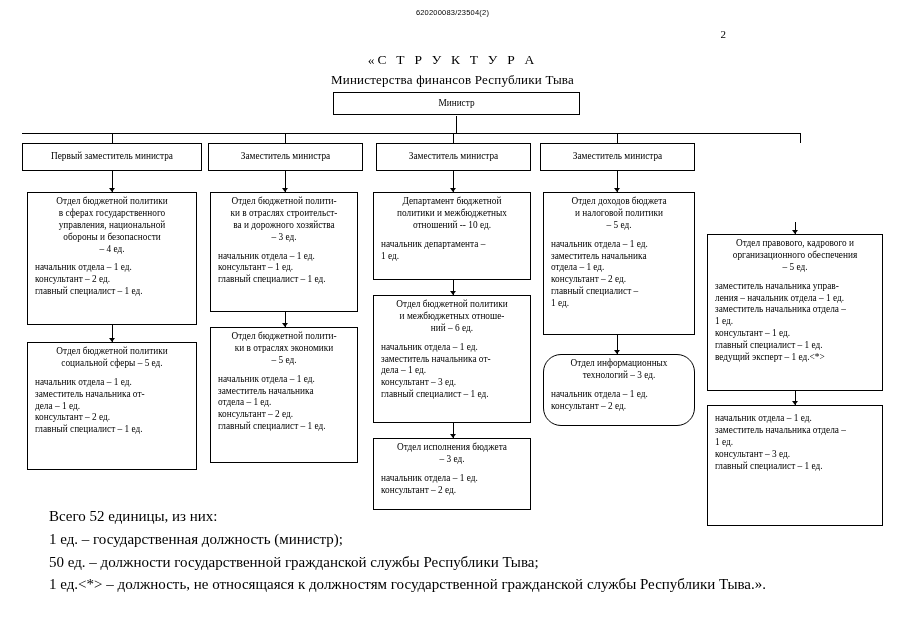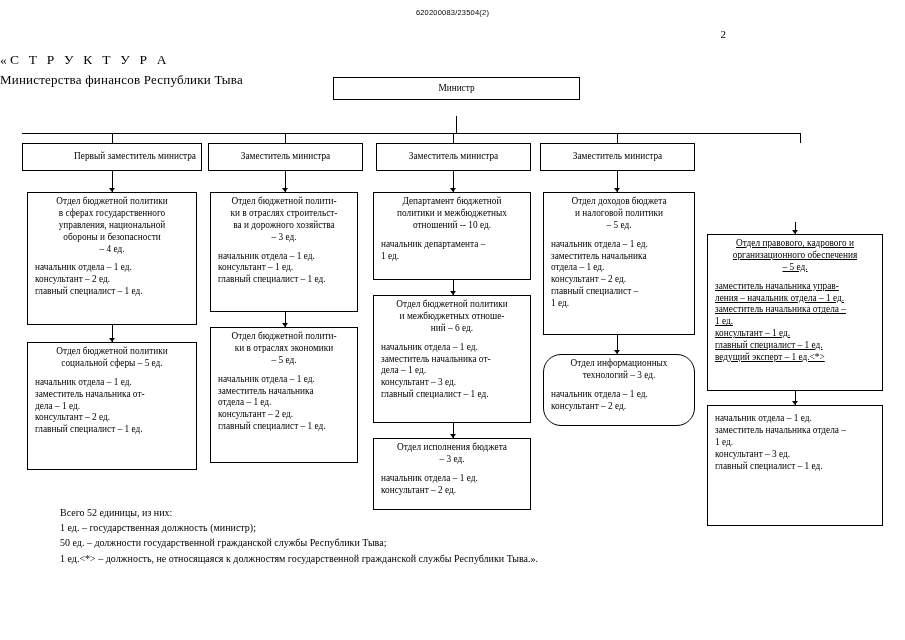--- a/index.html
+++ b/index.html
@@ -34,21 +34,21 @@
     position: absolute;
     top: 28px;
     right: 38px;
     font-size: 11px;
   }
   .title {
     position: absolute;
     top: 50px;
     left: 0;
     width: 905px;
-    text-align: left;
+    text-align: center;
     line-height: 1.5;
   }
   .title-1 {
     font-size: 13.5px;
     letter-spacing: 3.2px;
   }
   .title-2 {
     font-size: 13px;
     letter-spacing: 0.2px;
   }
@@ -96,55 +96,55 @@
     width: 0; height: 0;
     border-left: 3px solid transparent;
     border-right: 3px solid transparent;
     border-top: 4.5px solid #000;
     z-index: 2;
   }
 
   
   .notes {
     position: absolute;
-    left: 60px;
+    left: 49px;
     top: 505px;
-    font-size: 10px;
+    font-size: 15px;
     line-height: 1.52;
   }
   .notes div { white-space: pre; }
 </style>
 </head>
 <body>
 
 <div class="page">
 
   <div class="doc-code">620200083/23504(2)</div>
   <div class="page-num">2</div>
 
   <div class="title">
     <div class="title-1">«С Т Р У К Т У Р А</div>
     <div class="title-2">Министерства финансов Республики Тыва</div>
   </div>
 
-  <div class="box vcenter center-only" style="left:333px; top:77px; width:247px; height:23px;align-items:center;">
+  <div class="box vcenter center-only" style="left:333px; top:92px; width:247px; height:23px;align-items:center;">
     <div class="hd">Министр</div>
   </div>
 
   <div class="ln vl" style="left:456px; top:116px; height:17px;"></div>
 
   <div class="ln hl" style="left:22px; top:133px; width:779px;"></div>
 
   <div class="ln vl" style="left:112px; top:133px; height:10px;"></div>
   <div class="ln vl" style="left:285px; top:133px; height:10px;"></div>
   <div class="ln vl" style="left:453px; top:133px; height:10px;"></div>
   <div class="ln vl" style="left:617px; top:133px; height:10px;"></div>
   <div class="ln vl" style="left:800px; top:133px; height:10px;"></div>
 
-  <div class="box vcenter center-only" style="left:22px; top:143px; width:180px; height:28px;align-items:flex-end;">
+  <div class="box vcenter center-only" style="left:22px; top:143px; width:180px; height:28px;">
     <div class="hd">Первый заместитель министра</div>
   </div>
   <div class="ln vl" style="left:112px; top:171px; height:21px;"></div>
   <div class="arrow" style="left:109px; top:188px;"></div>
 
   <div class="box" style="left:27px; top:192px; width:170px; height:133px;">
     <div class="hd">Отдел бюджетной политики
 в сферах государственного
 управления, национальной
 обороны и безопасности
@@ -269,21 +269,21 @@
 технологий – 3 ед.</div>
     <div class="gap"></div>
     <div class="bd">начальник отдела – 1 ед.
 консультант – 2 ед.</div>
   </div>
 
 
   <div class="ln vl" style="left:795px; top:222px; height:12px;"></div>
   <div class="arrow" style="left:792px; top:230px;"></div>
 
-  <div class="box" style="left:707px; top:234px; width:176px; height:157px;text-decoration:underline;">
+  <div class="box" style="left:707px; top:234px; width:176px; height:157px;">
     <div class="hd">Отдел правового, кадрового и
 организационного обеспечения
 – 5 ед.</div>
     <div class="gap"></div>
     <div class="bd">заместитель начальника управ-
 ления – начальник отдела – 1 ед.
 заместитель начальника отдела –
 1 ед.
 консультант – 1 ед.
 главный специалист – 1 ед.

